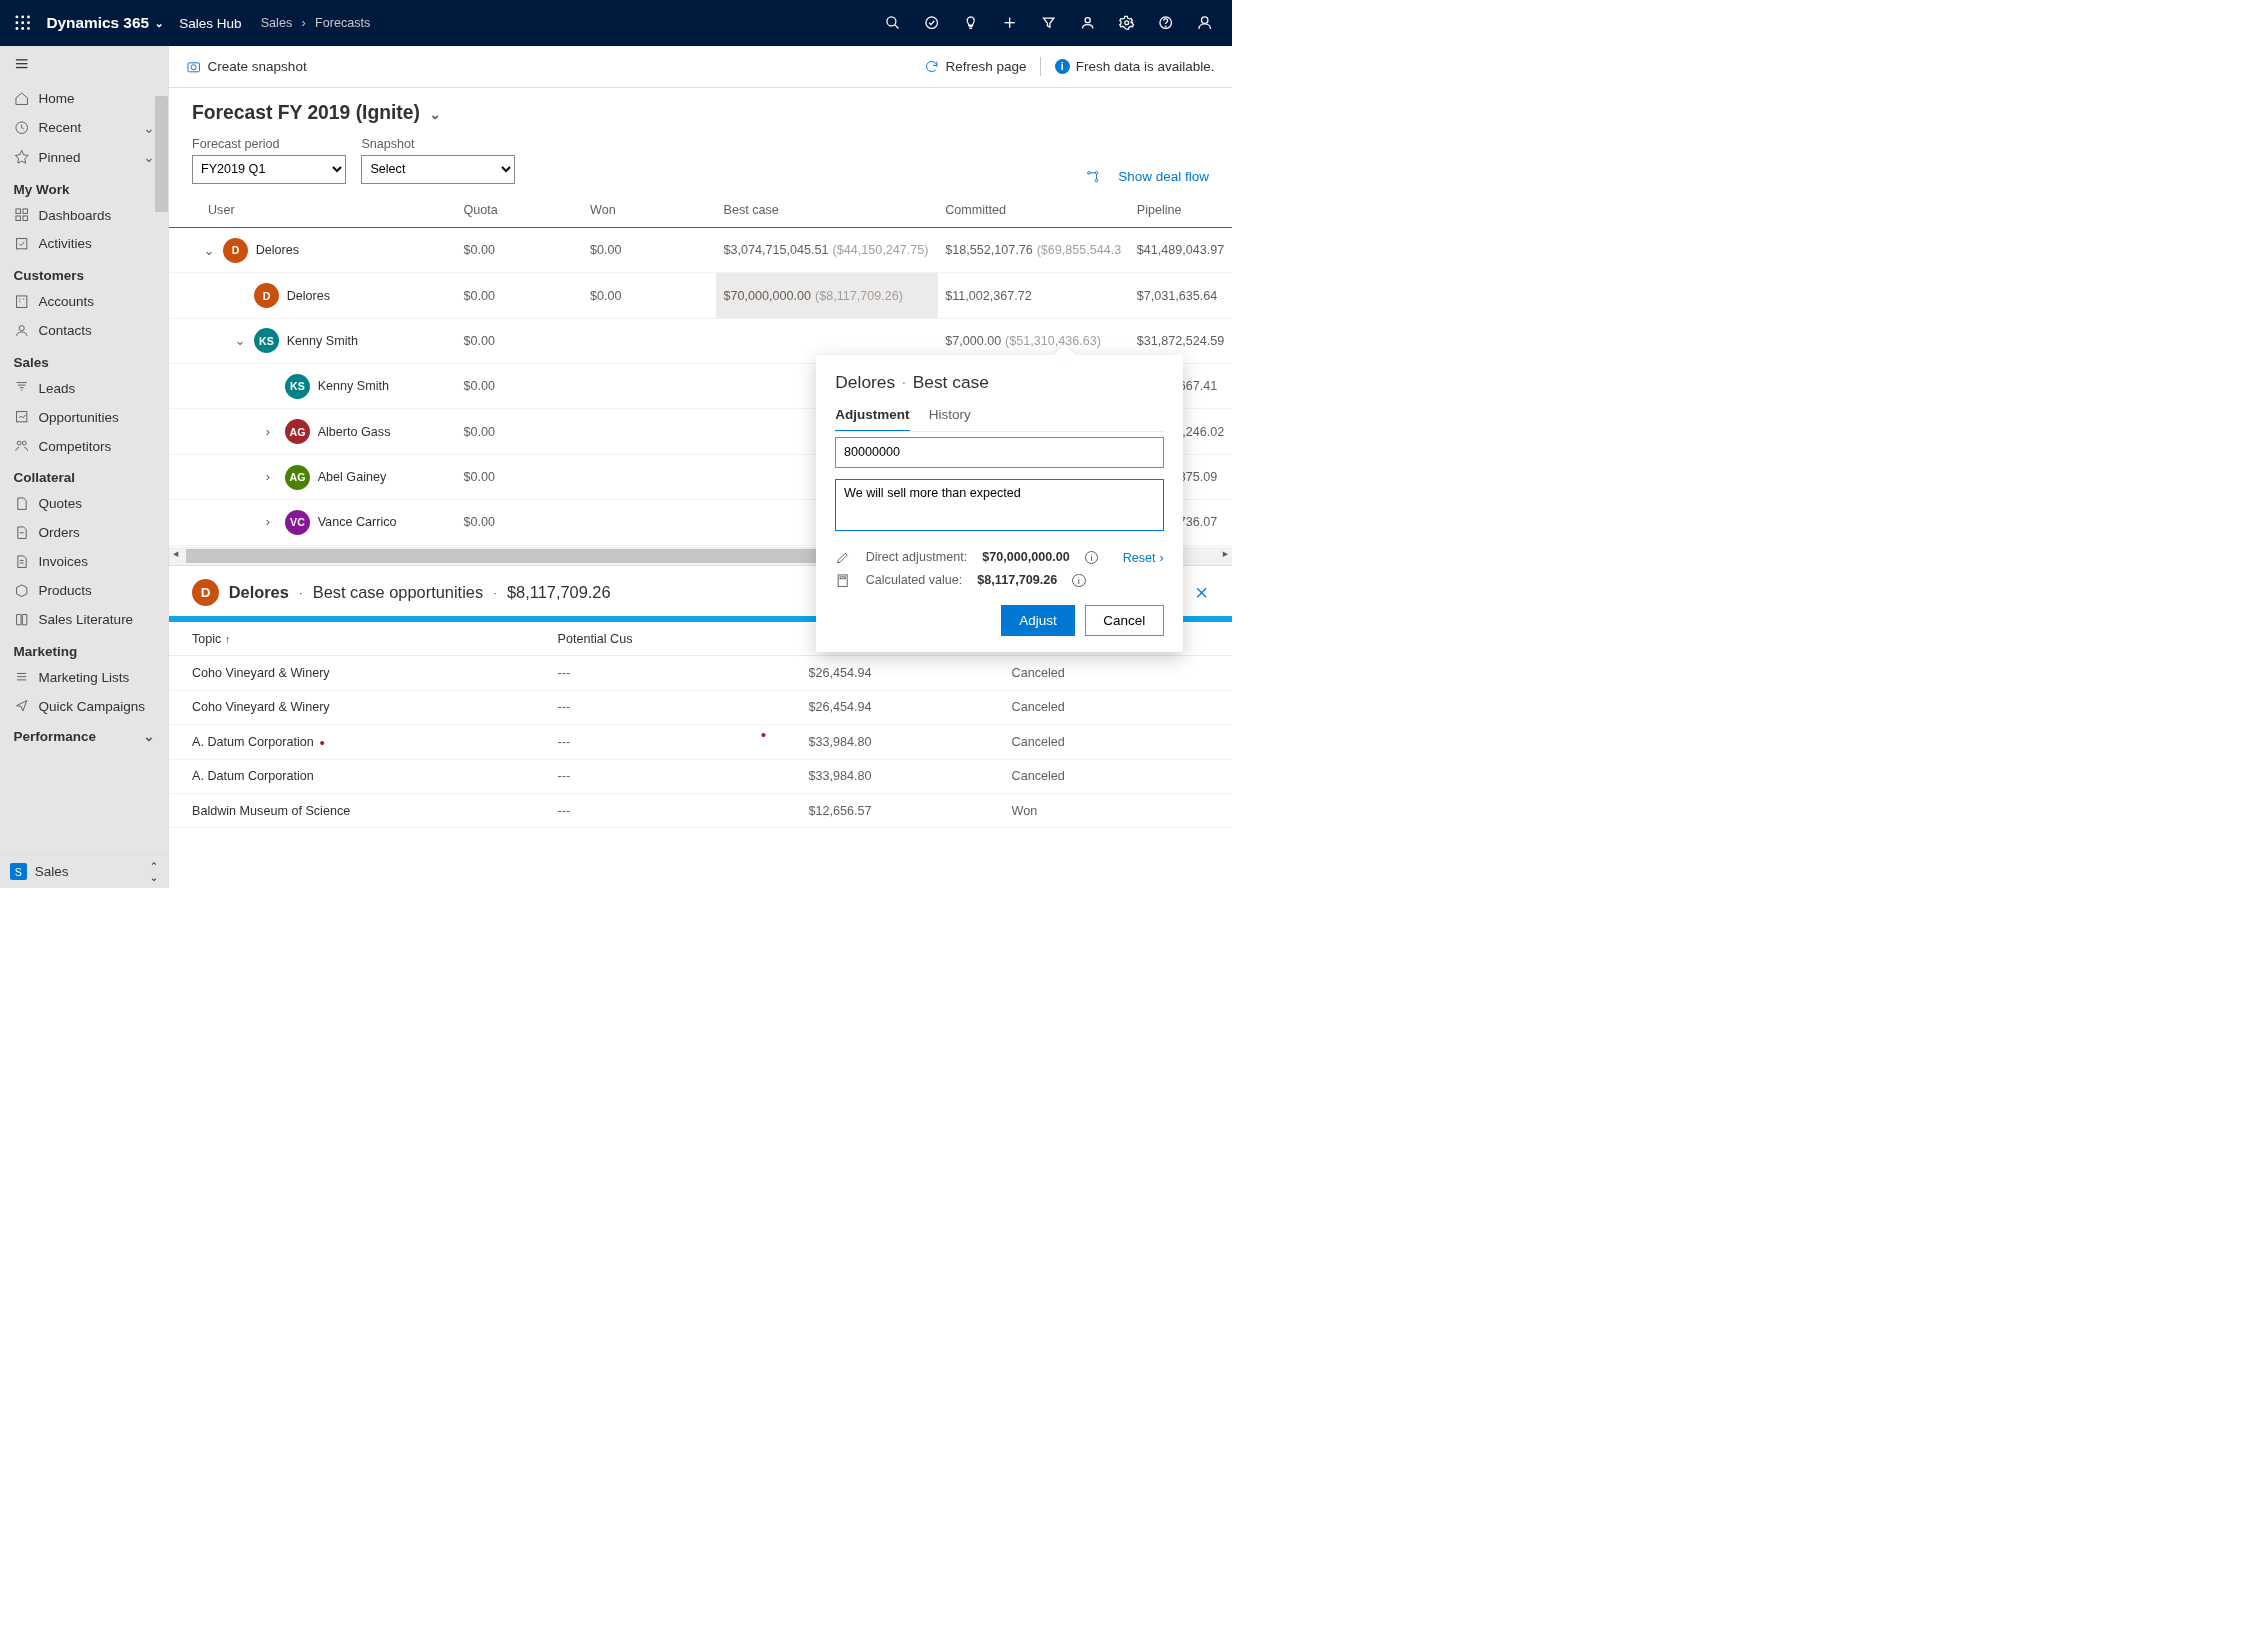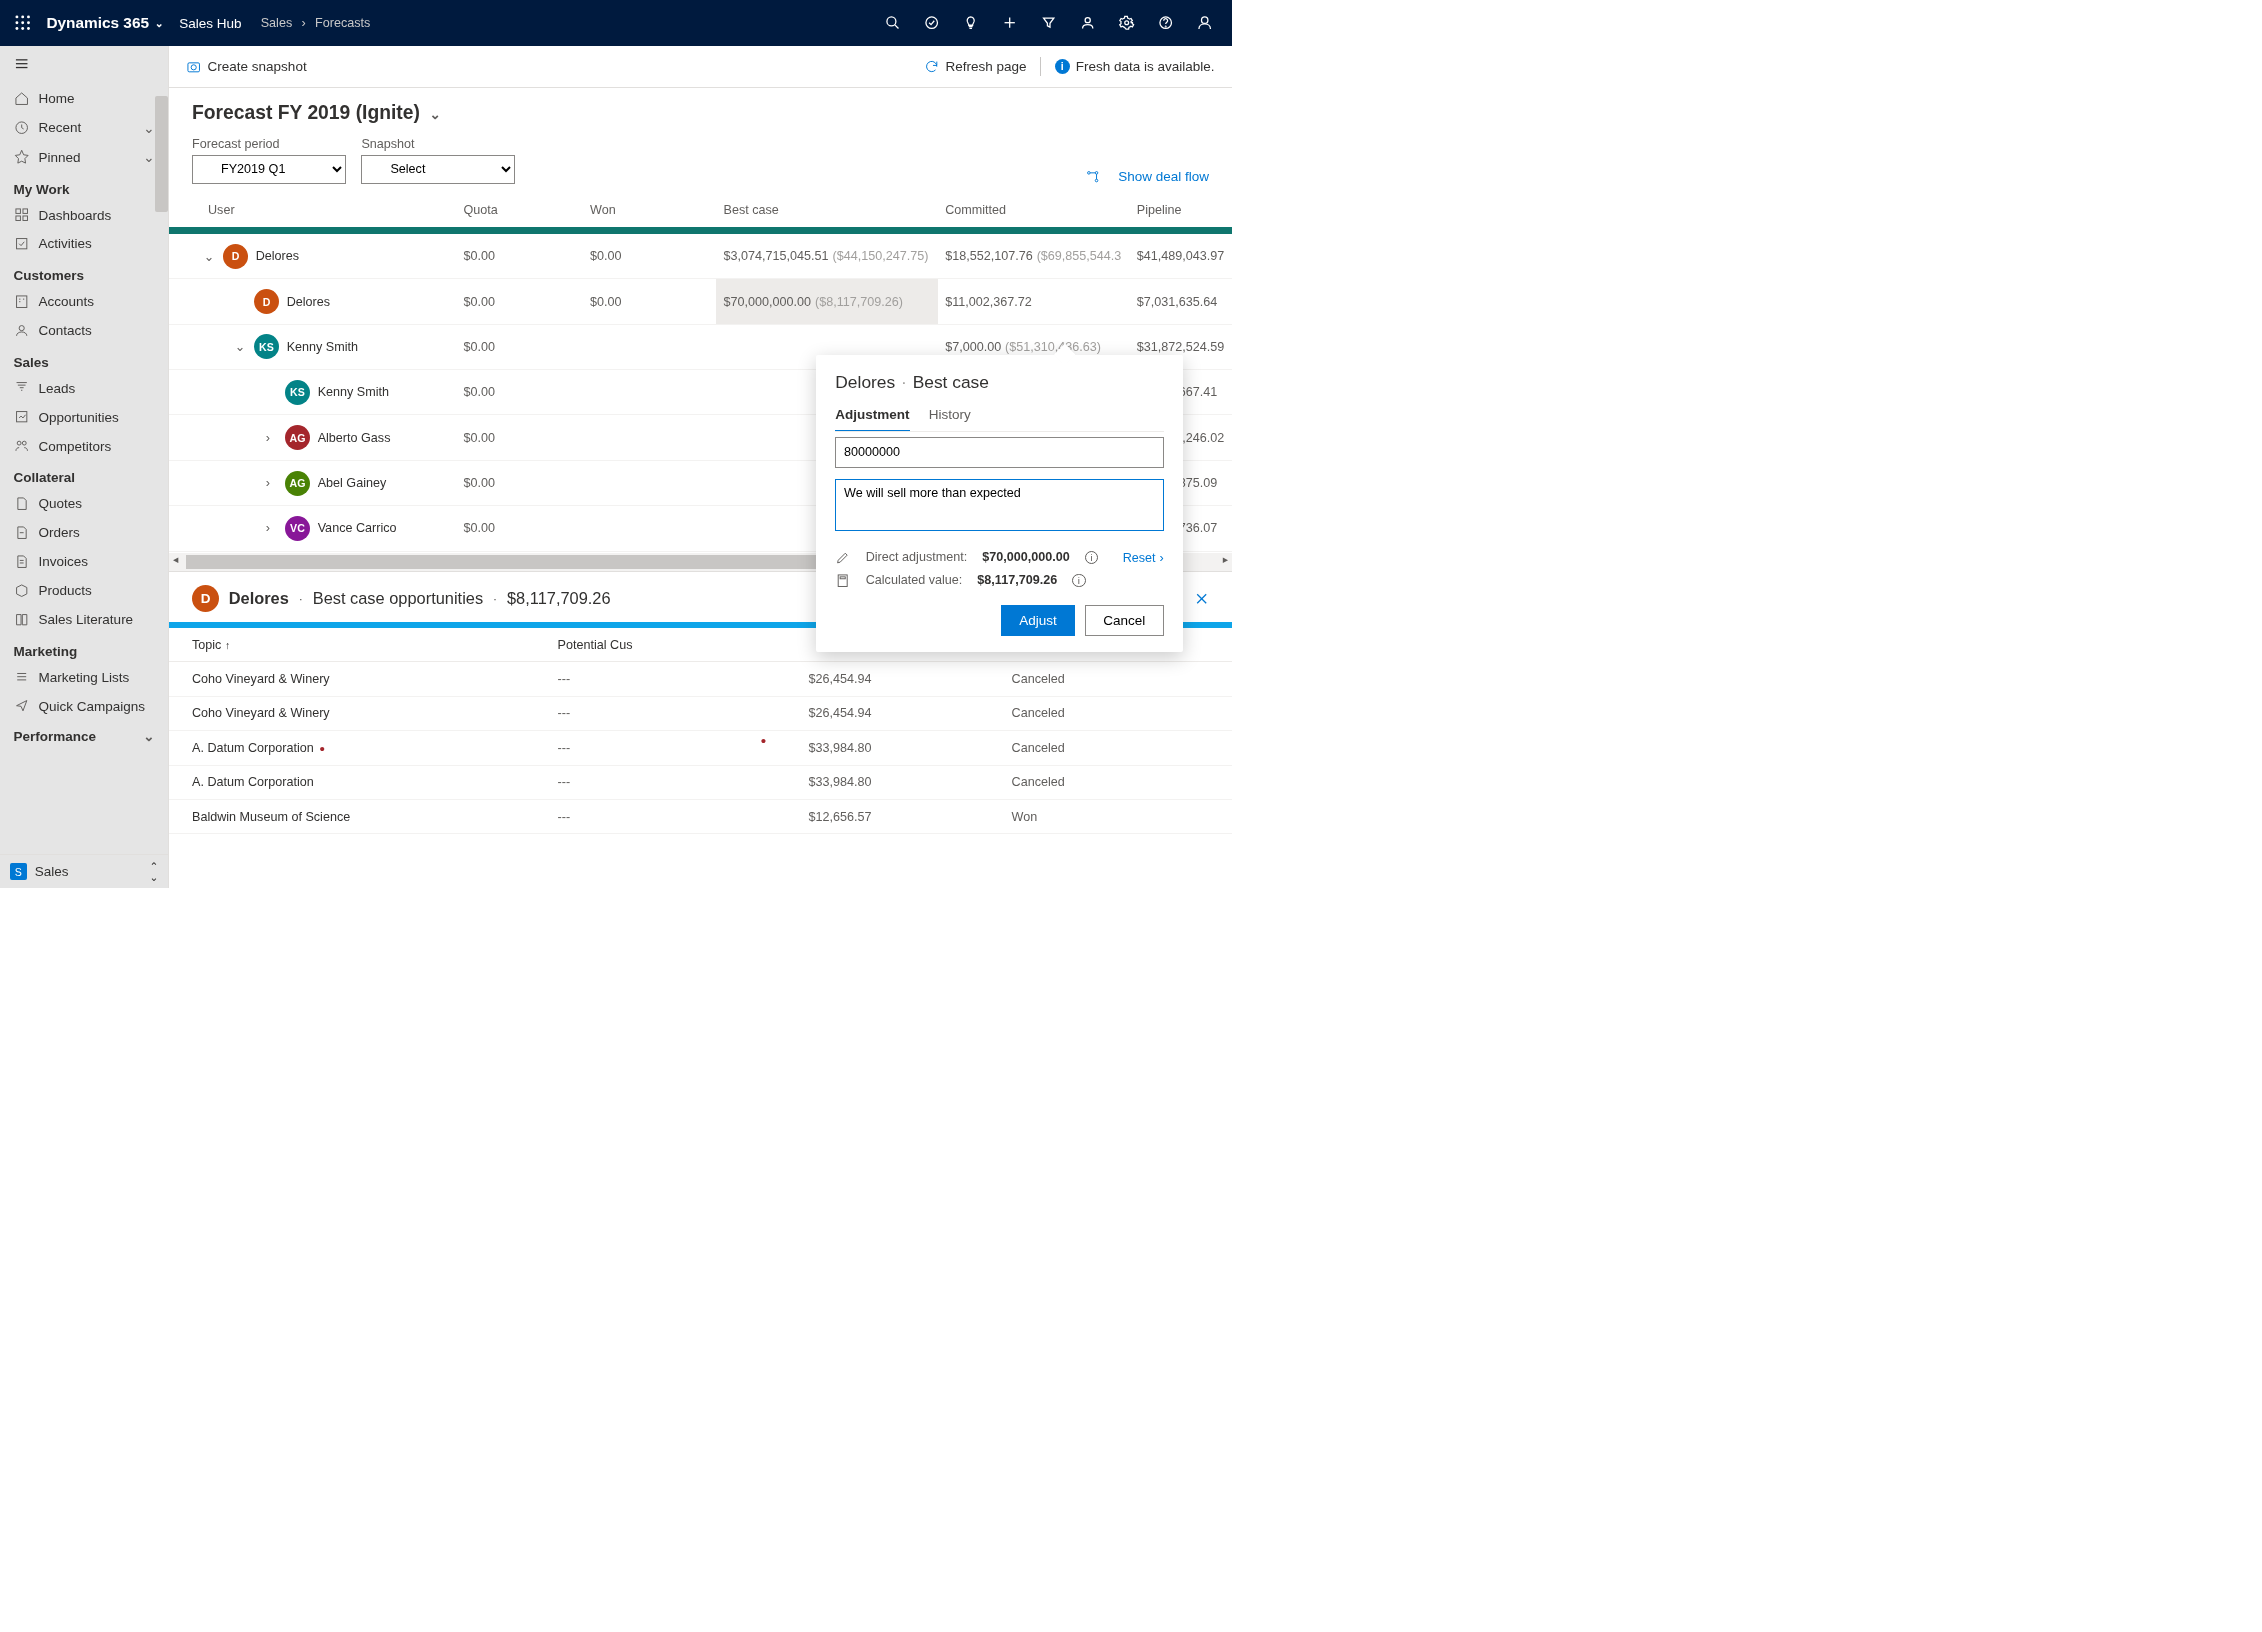--- a/index.html
+++ b/index.html
@@ -29,25 +29,25 @@
 .cmdbar { height: 42px; border-bottom: 1px solid #e1dfdd; display: flex; align-items: center; padding: 0 17.4px; gap: 7.7px; }
 .cmdbar .cmd { display:flex; align-items:center; gap:5.8px; color:#323130; cursor:pointer; }
 .cmdbar .cmd svg { stroke:#0078d4; }
 .cmdbar .right { margin-left:auto; display:flex; align-items:center; gap:13.5px; }
 .cmdbar .fresh { display:flex;align-items:center;gap:5.8px; }
 .cmdbar .info-dot{ width:15.4px;height:15.4px;border-radius:50%;background:#0078d4;color:#fff;font-size:10.6px;display:flex;align-items:center;justify-content:center;font-weight:bold; }
 .page-head { padding: 13.5px 23px 0; }
 .page-head h1 { font-size: 19.3px; font-weight:600; display:flex; align-items:center; gap:9.7px; }
 .filters { display:flex; gap:15.4px; padding: 13.5px 23px 9.7px; align-items:flex-end; }
 .filters .fld label { display:block; font-size:12.6px; margin-bottom:3.9px; color:#605e5c; }
-.filters select { width: 154px; height: 29px; border:1px solid #8a8886; padding:0 24px; background:#fff; font-size:12.6px; }
+.filters select { width: 154px; height: 29px; border:1px solid #8a8886; padding:0 4px; background:#fff; font-size:12.6px; }
 .filters .dealflow { margin-left:auto; display:flex;align-items:center; gap:18px; color:#0078d4; cursor:pointer; font-size:13.5px; }
 .grid-wrap { position:relative; }
 .grid { width:100%; border-collapse:collapse; font-size:12.6px; }
-.grid th { text-align:left; font-weight:400; color:#605e5c; padding:9.7px 7.7px; border-bottom:7px solid #0f766e; }
+.grid th { text-align:left; font-weight:400; color:#605e5c; padding:9.7px 7.7px; border-bottom:1px solid #0f766e; }
 .grid td { padding:9.7px 7.7px; border-bottom:1px solid #f3f2f1; color:#605e5c; white-space:nowrap; }
 .grid .user-cell { display:flex; align-items:center; gap:7.7px; color:#323130; }
 .grid .avatar { width:25px;height:25px;border-radius:50%;display:flex;align-items:center;justify-content:center;color:#fff;font-size:10.6px;font-weight:600; }
 .grid .indent-1 { padding-left: 27px; }
 .grid .indent-2 { padding-left: 58px; }
 .grid .indent-3 { padding-left: 89px; }
 .grid .sub { color:#a19f9d; margin-left:3.9px; }
 .grid tr.highlight td.bc { background:#edebe9; }
 .hscroll { height:17.4px; background:#f3f2f1; position:relative; margin-top:1.9px;}
 .hscroll::before{content:"◂"; position:absolute;left:3.9px;top:0;font-size:10.6px;color:#605e5c;}

